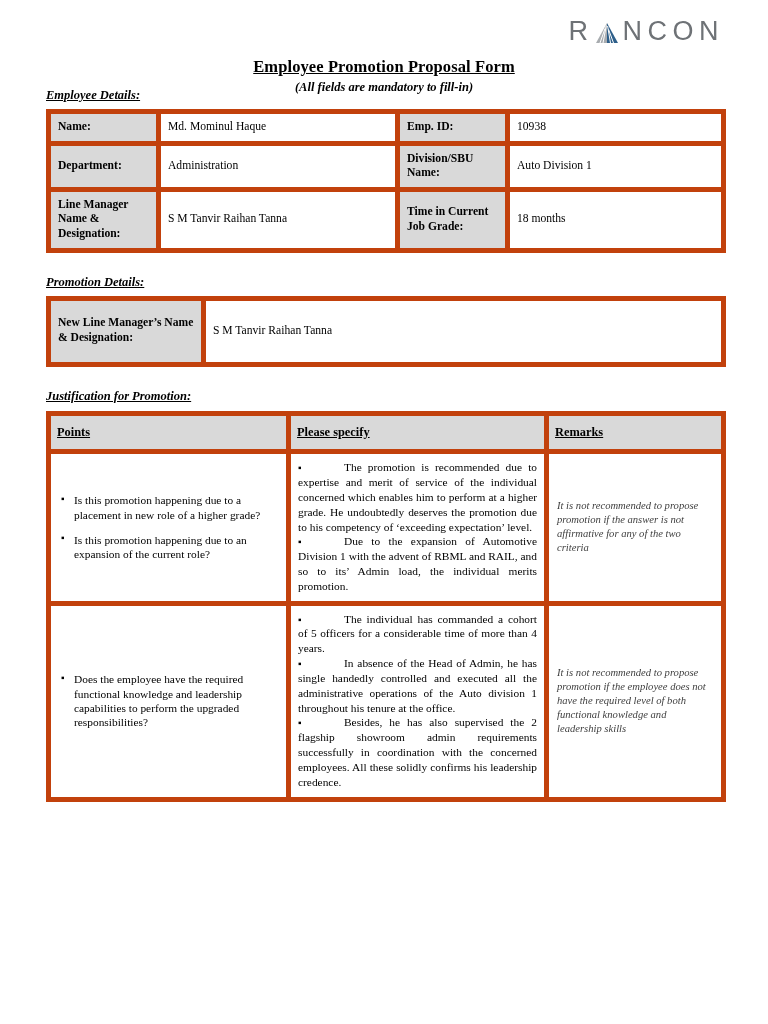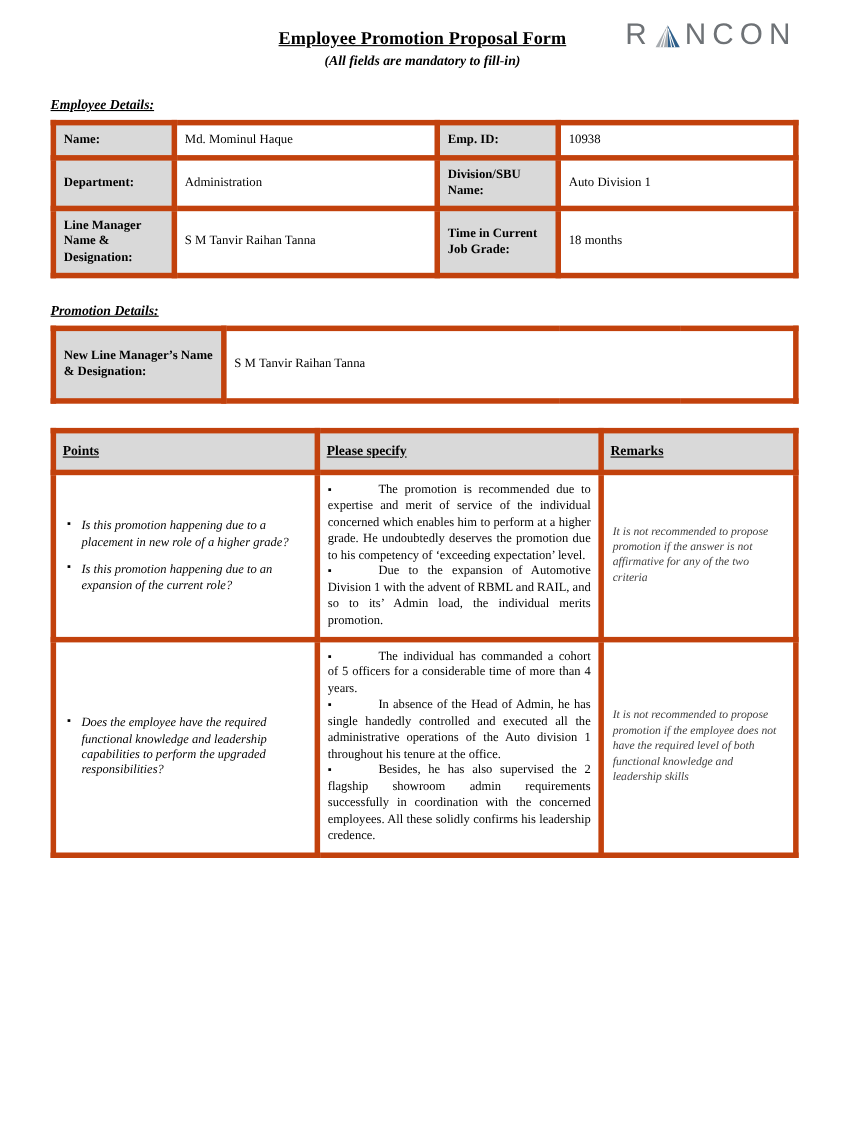--- a/index.html
+++ b/index.html
@@ -36,20 +36,21 @@
     top: 26px;
     text-align: center;
   }
   .doc-title {
     font-size: 16.5px;
     font-weight: bold;
     text-decoration: underline;
     letter-spacing: 0.1px;
     line-height: 1.15;
     display: inline-block;
+    margin-top: 32px;
   }
   .doc-subtitle {
     font-size: 12.5px;
     font-weight: bold;
     font-style: italic;
     margin-top: 3px;
     line-height: 1.15;
   }
 
   .logo {
@@ -152,21 +153,20 @@
     color: #404040;
     font-size: 10.6px;
     line-height: 1.32;
     padding: 7px 8px;
   }
 
   ul.bullets {
     margin: 0;
     padding: 0;
     list-style: none;
-    font-style: italic;
   }
   ul.bullets li {
     position: relative;
     padding-left: 13px;
     margin-bottom: 11px;
   }
   ul.bullets li:last-child { margin-bottom: 0; }
   ul.bullets li::before {
     content: "\25AA";
     position: absolute;
@@ -264,20 +264,21 @@
       <col style="width:105px">
     </colgroup>
     <tbody>
       <tr>
         <td class="lbl" style="height:66px">New Line Manager’s Name &amp; Designation:</td>
         <td class="val" colspan="3">S M Tanvir Raihan Tanna</td>
       </tr>
     </tbody>
   </table>
 
+  <div class="section-label justification">Justification for Promotion:</div>
 
   <table id="justification-table">
     <colgroup>
       <col style="width:240px">
       <col style="width:258px">
       <col style="width:177px">
     </colgroup>
     <thead>
       <tr>
         <th><span>Points</span></th>

